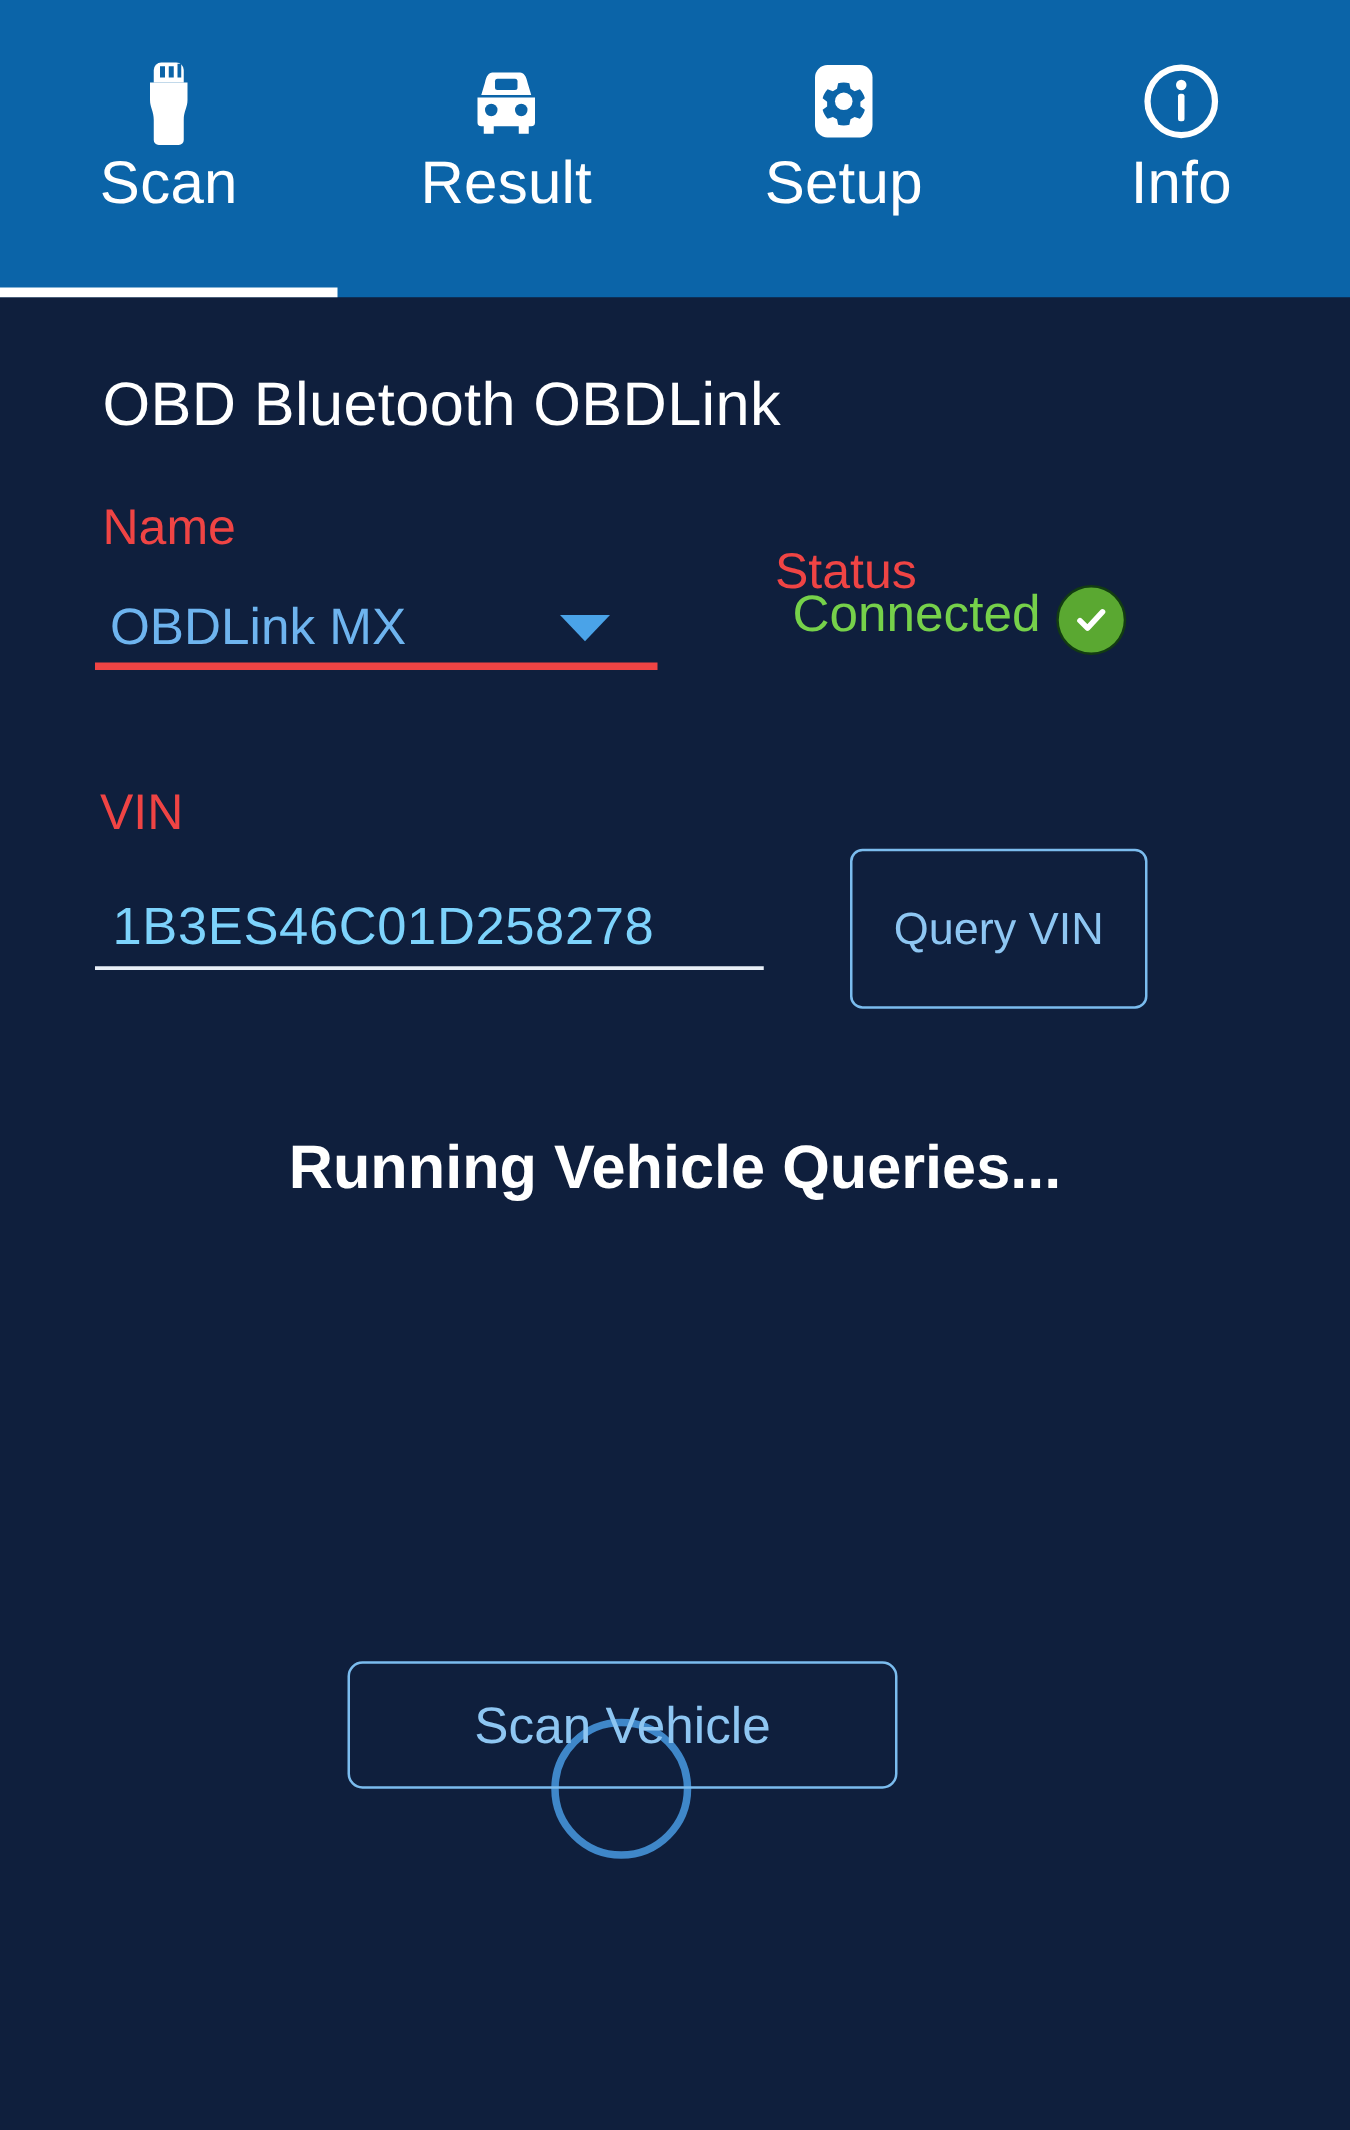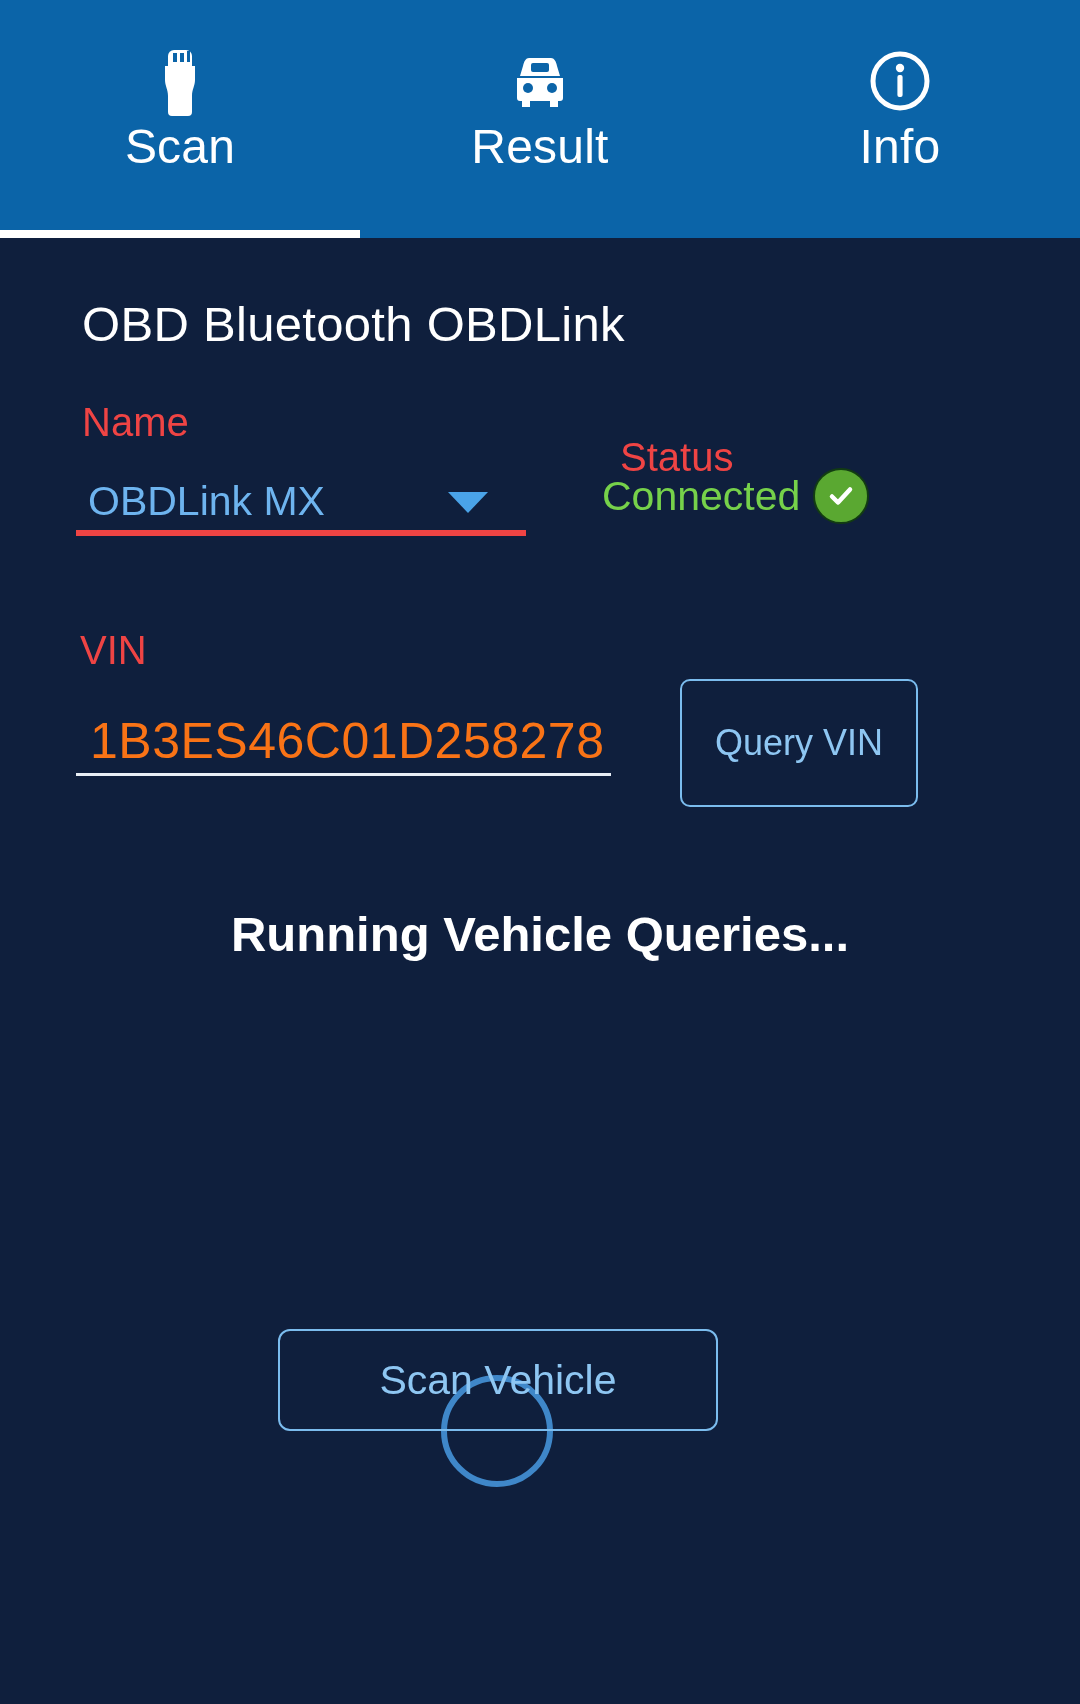--- a/index.html
+++ b/index.html
@@ -114,24 +114,23 @@
     right: 38px;
     top: 20px;
     width: 0; height: 0;
     border-left: 20px solid transparent;
     border-right: 20px solid transparent;
     border-top: 21px solid #4aa3e8;
   }
 
   .status-row {
     position: absolute;
-    left: 602px;
+    left: 634px;
     top: 230px;
     display: flex;
-    align-items: center;
     gap: 13px;
   }
   .status-text {
     font-size: 41px;
     color: #76d14a;
     white-space: nowrap;
   }
   .status-badge {
     width: 56px;
     height: 56px;
@@ -152,22 +151,22 @@
     left: 76px;
     top: 470px;
     width: 535px;
     height: 68px;
     border-bottom: 3px solid #e8eef6;
     display: flex;
     align-items: center;
     cursor: text;
   }
   .vin-value {
-    font-size: 50px;
-    color: #f97316;
+    font-size: 42px;
+    color: #7dd3fc;
     padding-left: 14px;
     letter-spacing: 0.5px;
     white-space: nowrap;
   }
 
   .btn-outline {
     position: absolute;
     border: 2px solid #7bbcee;
     border-radius: 10px;
     background: transparent;
@@ -251,20 +250,30 @@
           <path fill="#ffffff" d="M14 22c1-5 3-8 6-8h22c3 0 5 3 6 8l3 10H11l3-10z"></path>
           <path fill="#ffffff" d="M8 34h46v20c0 2-1 3-3 3h-2v6h-8v-6H21v6h-8v-6h-2c-2 0-3-1-3-3V34z"></path>
           <circle cx="19" cy="44" r="5" fill="#0b64a8"></circle>
           <circle cx="43" cy="44" r="5" fill="#0b64a8"></circle>
           <rect x="22" y="19" width="18" height="9" rx="2" fill="#0b64a8"></rect>
         </svg>
       </span>
       <span class="tab-label">Result</span>
     </div>
 
+    <div class="tab">
+      <span class="tab-icon">
+        <svg width="62" height="74" viewBox="0 0 62 74">
+          <rect x="8" y="8" width="46" height="58" rx="10" fill="#ffffff"></rect>
+          <path fill="#0b64a8" d="M31 22c-1.6 0-3.1.2-4.5.6l-.9 4.4-3.3 1.9-4.2-1.5c-1.9 2-3.3 4.5-4 7.2l3.6 2.7v3.8l-3.6 2.7c.7 2.7 2.1 5.2 4 7.2l4.2-1.5 3.3 1.9.9 4.4c1.4.4 2.9.6 4.5.6s3.1-.2 4.5-.6l.9-4.4 3.3-1.9 4.2 1.5c1.9-2 3.3-4.5 4-7.2l-3.6-2.7v-3.8l3.6-2.7c-.7-2.7-2.1-5.2-4-7.2l-4.2 1.5-3.3-1.9-.9-4.4A18 18 0 0 0 31 22z"></path>
+          <circle cx="31" cy="37" r="7" fill="#ffffff"></circle>
+        </svg>
+      </span>
+      <span class="tab-label">Setup</span>
+    </div>
 
     <div class="tab">
       <span class="tab-icon">
         <svg width="64" height="74" viewBox="0 0 64 74">
           <circle cx="32" cy="37" r="27" fill="none" stroke="#ffffff" stroke-width="5"></circle>
           <circle cx="32" cy="24" r="4.2" fill="#ffffff"></circle>
           <rect x="29.4" y="31" width="5.2" height="22" rx="2" fill="#ffffff"></rect>
         </svg>
       </span>
       <span class="tab-label">Info</span>

